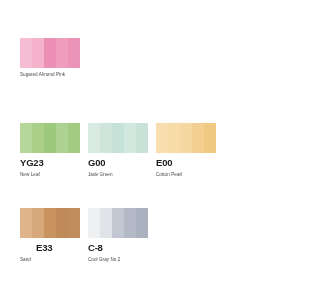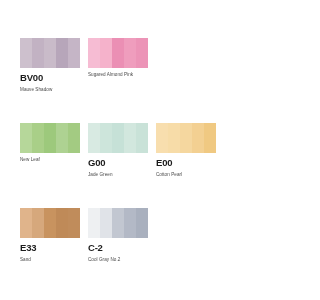--- a/index.html
+++ b/index.html
@@ -62,50 +62,40 @@
     white-space: nowrap;
     letter-spacing: 0.05px;
   }
 </style>
 </head>
 <body>
 
 <div id="swatch-board" style="background: rgb(255, 255, 255);">
     <div class="swatch-row">
       <div class="swatch-cell">
-        <div class="swatch-chip" title="Mauve Shadow" style="background: rgb(198, 183, 198);">
-          <span class="band" style="background: rgb(205, 192, 205); left: 0%; width: 20%;"></span>
-          <span class="band" style="background: rgb(194, 178, 195); left: 20%; width: 20%;"></span>
-          <span class="band" style="background: rgb(201, 187, 201); left: 40%; width: 20%;"></span>
-          <span class="band" style="background: rgb(183, 166, 186); left: 60%; width: 20%;"></span>
-          <span class="band" style="background: rgb(197, 181, 198); left: 80%; width: 20%;"></span>
-        </div>
-        <div class="swatch-code" style="color: rgb(28, 28, 28);">BV00</div>
-        <div class="swatch-name" style="color: rgb(74, 74, 74);">Mauve Shadow</div>
-      </div>
-      <div class="swatch-cell">
         <div class="swatch-chip" title="Sugared Almond Pink" style="background: rgb(242, 169, 198);">
           <span class="band" style="background: rgb(246, 188, 211); left: 0%; width: 20%;"></span>
           <span class="band" style="background: rgb(245, 178, 203); left: 20%; width: 20%;"></span>
           <span class="band" style="background: rgb(235, 143, 180); left: 40%; width: 20%;"></span>
           <span class="band" style="background: rgb(239, 157, 189); left: 60%; width: 20%;"></span>
           <span class="band" style="background: rgb(236, 148, 183); left: 80%; width: 20%;"></span>
         </div>
         <div class="swatch-name" style="color: rgb(74, 74, 74);">Sugared Almond Pink</div>
       </div>
     </div>
     <div class="swatch-row">
       <div class="swatch-cell">
         <div class="swatch-chip" title="New Leaf" style="background: rgb(168, 207, 135);">
           <span class="band" style="background: rgb(182, 215, 154); left: 0%; width: 20%;"></span>
           <span class="band" style="background: rgb(169, 207, 136); left: 20%; width: 20%;"></span>
           <span class="band" style="background: rgb(157, 201, 124); left: 40%; width: 20%;"></span>
           <span class="band" style="background: rgb(174, 210, 146); left: 60%; width: 20%;"></span>
           <span class="band" style="background: rgb(163, 203, 130); left: 80%; width: 20%;"></span>
         </div>
+        <div class="swatch-code" style="color: rgb(28, 28, 28);">YG23</div>
         <div class="swatch-name" style="color: rgb(74, 74, 74);">New Leaf</div>
       </div>
       <div class="swatch-cell">
         <div class="swatch-chip" title="Jade Green" style="background: rgb(207, 230, 220);">
           <span class="band" style="background: rgb(216, 234, 226); left: 0%; width: 20%;"></span>
           <span class="band" style="background: rgb(205, 229, 219); left: 20%; width: 20%;"></span>
           <span class="band" style="background: rgb(198, 225, 215); left: 40%; width: 20%;"></span>
           <span class="band" style="background: rgb(210, 231, 222); left: 60%; width: 20%;"></span>
           <span class="band" style="background: rgb(201, 226, 216); left: 80%; width: 20%;"></span>
         </div>
@@ -126,28 +116,28 @@
     </div>
     <div class="swatch-row">
       <div class="swatch-cell">
         <div class="swatch-chip" title="Sand" style="background: rgb(210, 159, 114);">
           <span class="band" style="background: rgb(224, 180, 139); left: 0%; width: 20%;"></span>
           <span class="band" style="background: rgb(214, 168, 124); left: 20%; width: 20%;"></span>
           <span class="band" style="background: rgb(200, 147, 95); left: 40%; width: 20%;"></span>
           <span class="band" style="background: rgb(191, 138, 88); left: 60%; width: 20%;"></span>
           <span class="band" style="background: rgb(192, 140, 91); left: 80%; width: 20%;"></span>
         </div>
-        <div class="swatch-code" style="color: rgb(28, 28, 28);">E33</div>
+        <div class="swatch-code" style="color: rgb(28, 28, 28); margin-left: 16px;">E33</div>
         <div class="swatch-name" style="color: rgb(74, 74, 74);">Sand</div>
       </div>
       <div class="swatch-cell">
         <div class="swatch-chip" title="Cool Gray No.2" style="background: rgb(195, 199, 208);">
           <span class="band" style="background: rgb(238, 240, 242); left: 0%; width: 20%;"></span>
           <span class="band" style="background: rgb(224, 227, 232); left: 20%; width: 20%;"></span>
           <span class="band" style="background: rgb(194, 199, 209); left: 40%; width: 20%;"></span>
           <span class="band" style="background: rgb(179, 185, 198); left: 60%; width: 20%;"></span>
           <span class="band" style="background: rgb(169, 176, 190); left: 80%; width: 20%;"></span>
         </div>
-        <div class="swatch-code" style="color: rgb(28, 28, 28);">C-2</div>
+        <div class="swatch-code" style="color: rgb(28, 28, 28);">C-8</div>
         <div class="swatch-name" style="color: rgb(74, 74, 74);">Cool Gray No.2</div>
       </div>
     </div>
   </div>
 
 </body></html>

